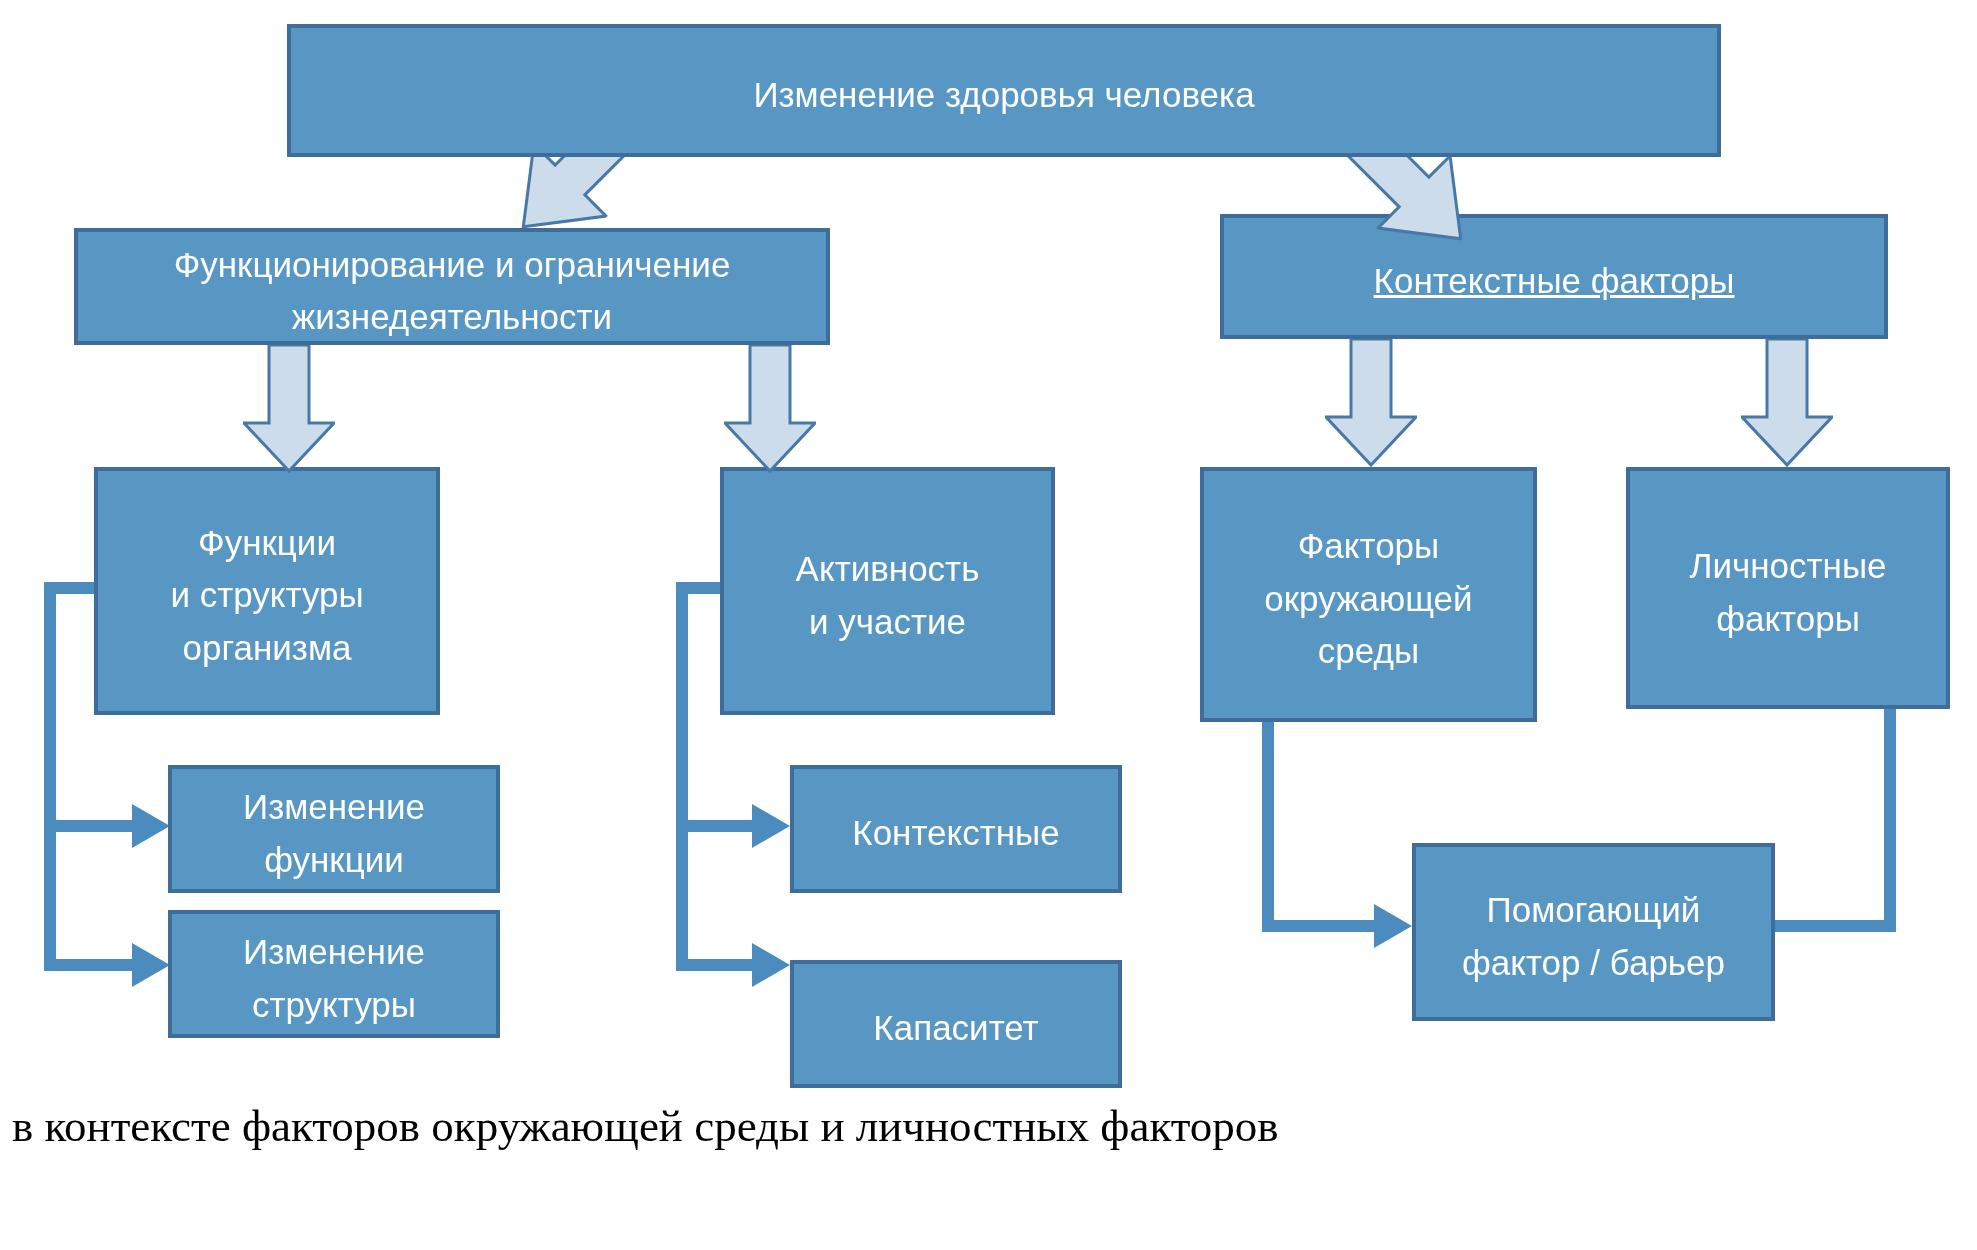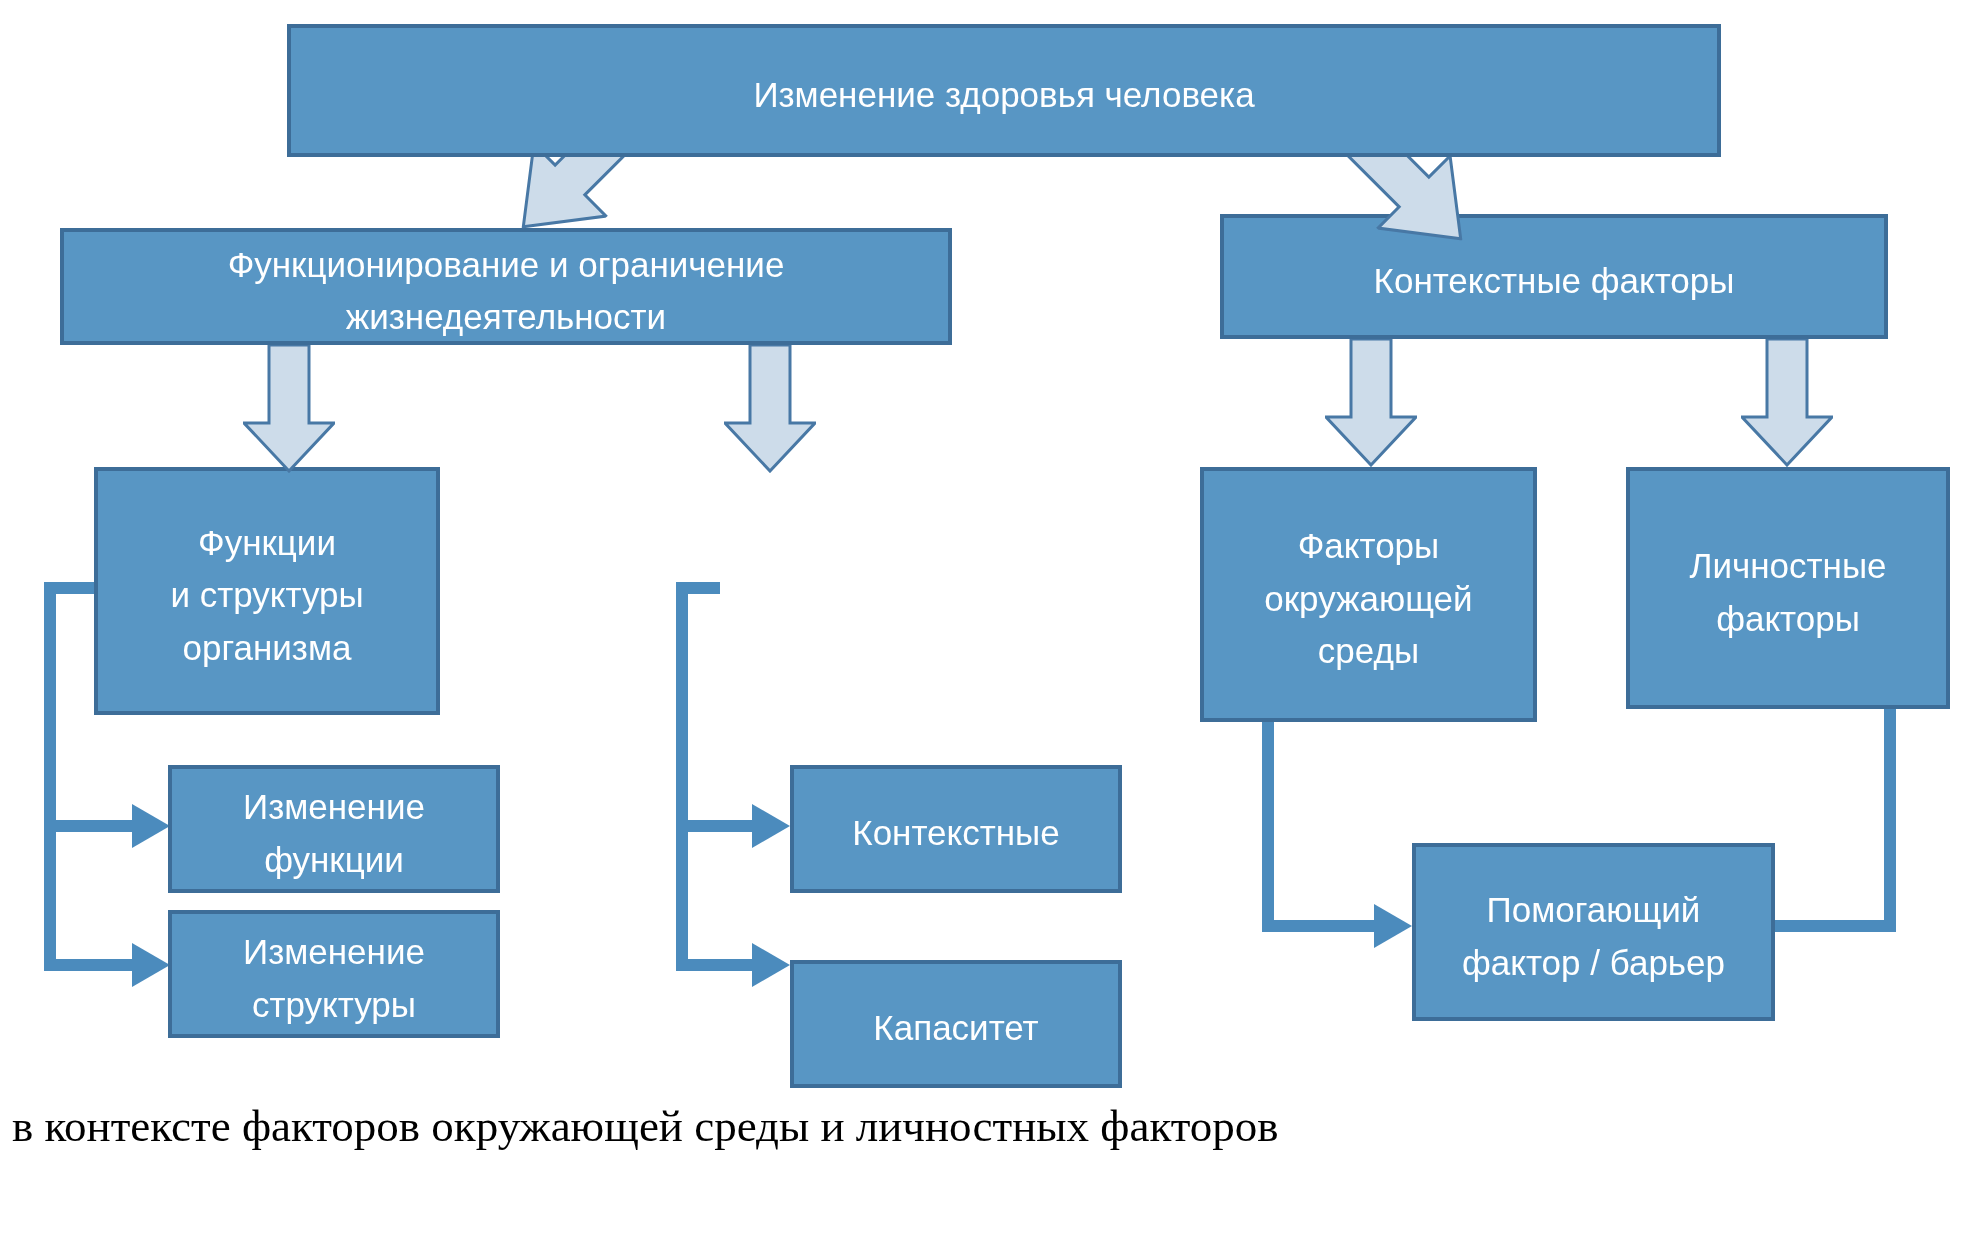--- a/index.html
+++ b/index.html
@@ -41,25 +41,25 @@
     <svg width="104" height="170" viewBox="0 0 104 170">
       <polygon points="31,1 73,1 73,102 103,102 52,168 1,102 31,102" fill="#cddcea" stroke="#4878a5" stroke-width="3"></polygon>
     </svg>
   </div>
   <div class="arrow" style="left:1350px;top:95px;width:104px;height:170px;transform:rotate(-45deg);">
     <svg width="104" height="170" viewBox="0 0 104 170">
       <polygon points="31,1 73,1 73,102 103,102 52,168 1,102 31,102" fill="#cddcea" stroke="#4878a5" stroke-width="3"></polygon>
     </svg>
   </div>
 
-  <div class="node z1" style="left:60px;top:228px;width:892px;height:117px;">
+  <div class="node z1" style="left:74px;top:228px;width:756px;height:117px;">
     <span class="lbl">Функционирование и ограничение
 жизнедеятельности</span>
   </div>
-  <div class="node z1" style="left:1220px;top:214px;width:668px;height:125px;">
+  <div class="node z1" style="left:1220px;top:214px;width:668px;height:125px;text-decoration:underline;">
     <span class="lbl">Контекстные факторы</span>
   </div>
 
   <div class="arrow" style="left:243px;top:345px;">
     <svg width="92" height="128" viewBox="0 0 92 128">
       <polygon points="26,0 66,0 66,78 91,78 46,126 1,78 26,78" fill="#cddcea" stroke="#4878a5" stroke-width="3"></polygon>
     </svg>
   </div>
   <div class="arrow" style="left:724px;top:345px;">
     <svg width="92" height="128" viewBox="0 0 92 128">
@@ -74,20 +74,24 @@
   <div class="arrow" style="left:1741px;top:339px;">
     <svg width="92" height="128" viewBox="0 0 92 128">
       <polygon points="26,0 66,0 66,78 91,78 46,126 1,78 26,78" fill="#cddcea" stroke="#4878a5" stroke-width="3"></polygon>
     </svg>
   </div>
 
   <div class="node z1" style="left:94px;top:467px;width:346px;height:248px;">
     <span class="lbl">Функции
 и структуры
 организма</span>
+  </div>
+  <div class="node z1" style="left:720px;top:467px;width:335px;height:248px;">
+    <span class="lbl">Активность
+и участие</span>
   </div>
   <div class="node z1" style="left:1200px;top:467px;width:337px;height:255px;">
     <span class="lbl">Факторы
 окружающей
 среды</span>
   </div>
   <div class="node z1" style="left:1626px;top:467px;width:324px;height:242px;">
     <span class="lbl">Личностные
 факторы</span>
   </div>

